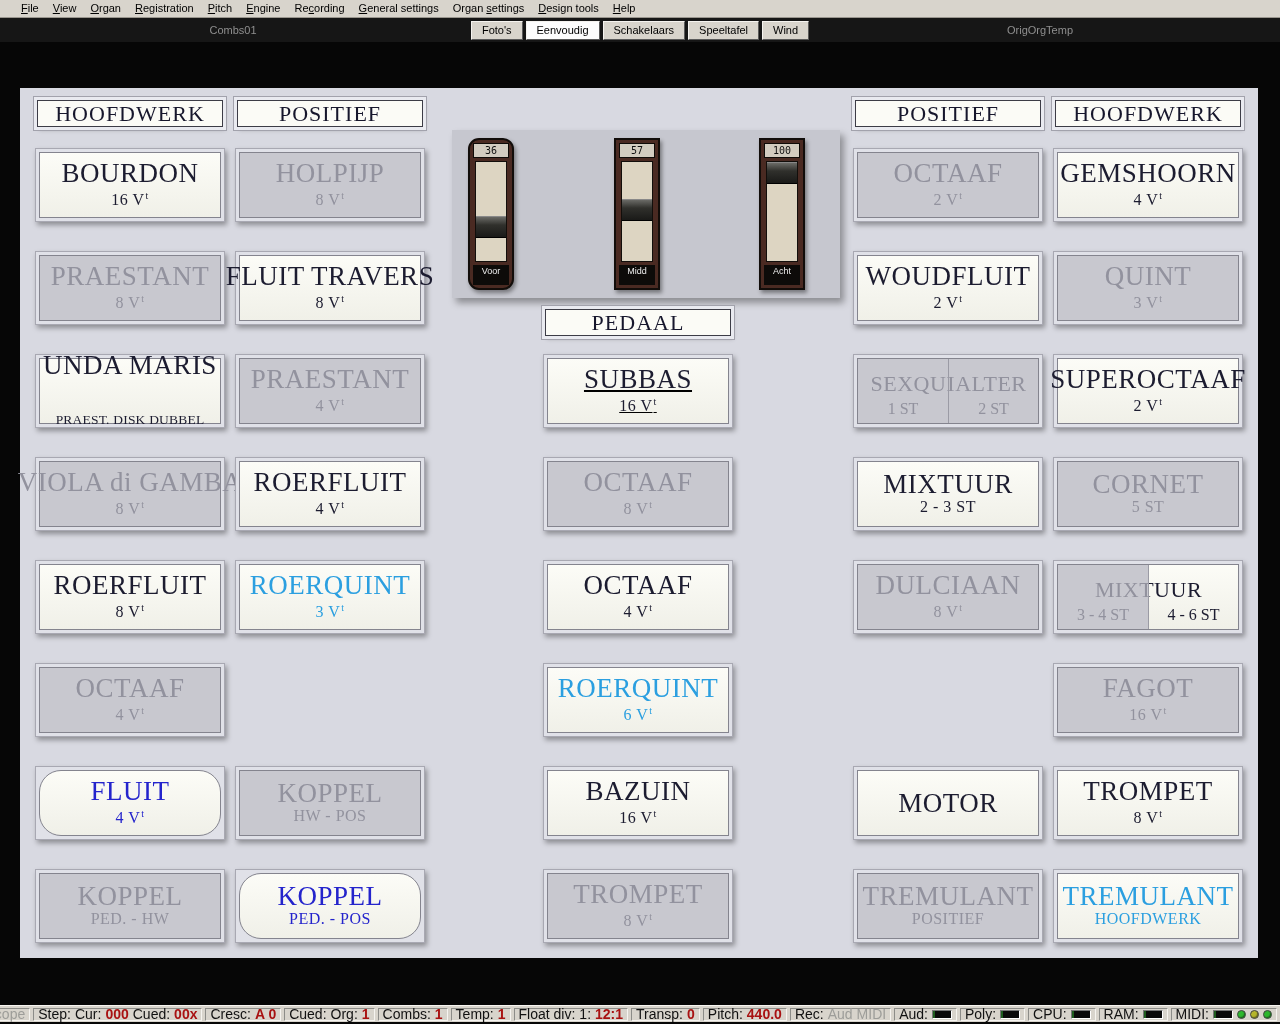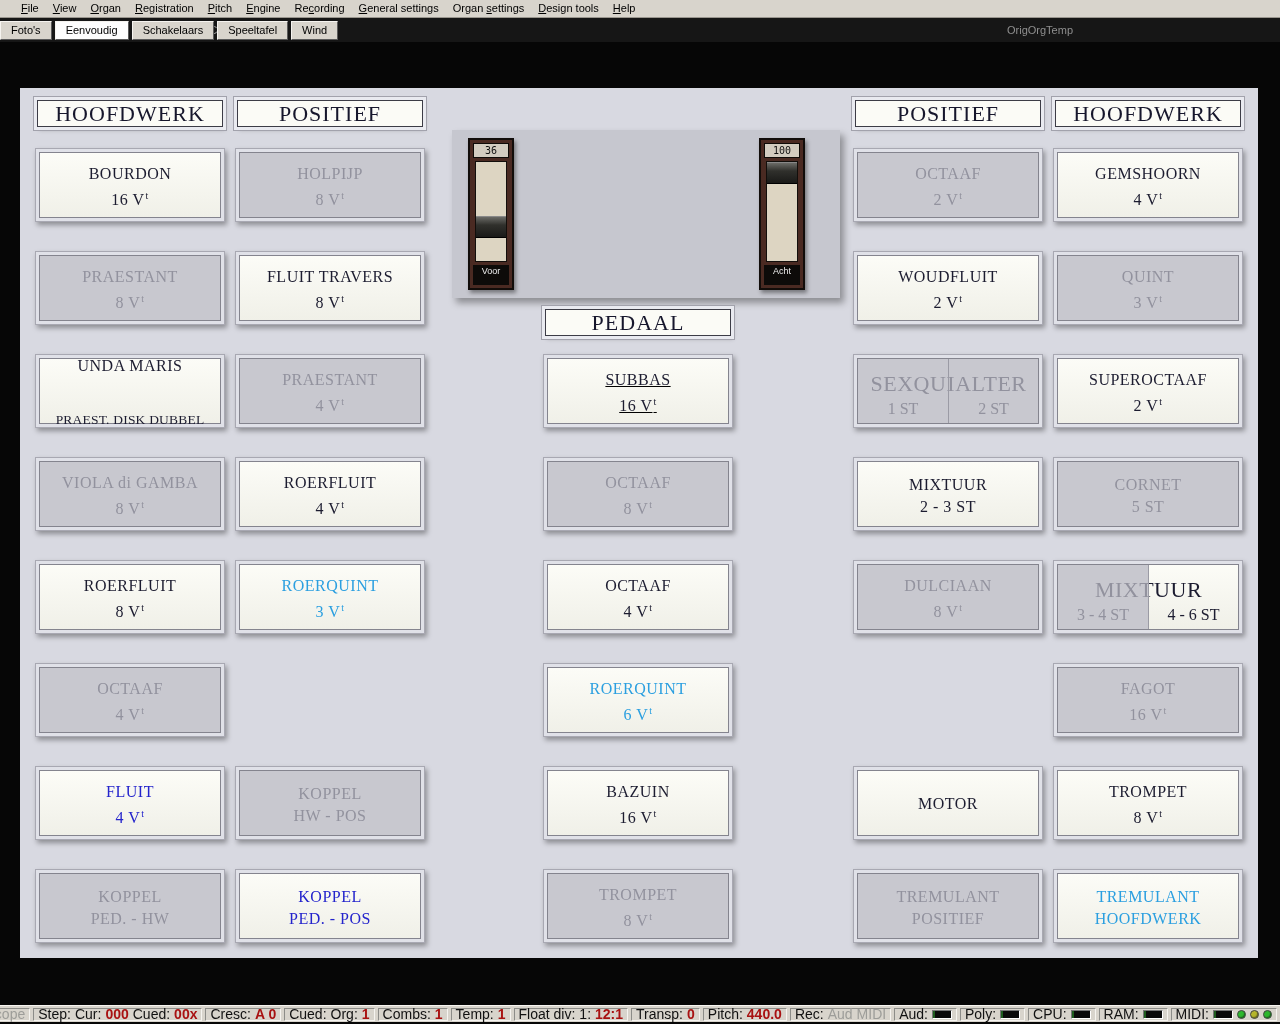--- a/index.html
+++ b/index.html
@@ -21,21 +21,21 @@
     font-size:11px; color:#000;
   }
   .menu-item { padding:0 7px; line-height:17px; white-space:nowrap; }
   .menu-item u { text-decoration:underline; }
 
   
   #tabbar { position:absolute; top:18px; left:0; width:100%; height:24px; background:#161616; }
   .tab-side { position:absolute; top:6px; font-size:11px; color:#8f8f8f; text-align:center; }
   #tab-left  { left:185px; width:96px; }
   #tab-right { left:980px; width:120px; }
-  #tabs { position:absolute; left:0; right:0; top:3px; display:flex; gap:3px; }
+  #tabs { position:absolute; left:0; right:0; top:3px; display:flex; justify-content:center; gap:3px; }
   .tab {
     font-size:11px; line-height:13px; padding:2px 10px;
     background:#d8d4cc; color:#000;
     border:1px solid; border-color:#f5f3ef #5a5a5a #5a5a5a #f5f3ef;
     white-space:nowrap;
   }
   .tab.active { background:#fdfdfd; }
 
   
   #panel {
@@ -85,23 +85,23 @@
     background:#e0e1e8; border:1px solid #a8a8b2; padding:3px;
     box-shadow:2px 3px 5px rgba(0,0,0,.35); cursor:pointer;
   }
   .stop-plate {
     position:relative; width:100%; height:100%; border:1px solid #84848e;
     display:flex; flex-direction:column; align-items:center; justify-content:center; gap:2px;
     font-family:"Liberation Serif","DejaVu Serif",serif;
   }
   .s-on   { background:linear-gradient(#fcfcf7,#f0f0e8); color:var(--on); }
   .s-off  { background:#c8c8cf; color:var(--off); }
-  .s-blue { background:linear-gradient(#fcfcf7,#f0f0e8); color:var(--blue); }
+  .s-blue { background:linear-gradient(#fcfcf7,#f0f0e8); color:var(--blue);border-radius:22px; }
   .s-cyan { background:linear-gradient(#fcfcf7,#f0f0e8); color:var(--cyan); }
-  .stop-label { font-size:16px; line-height:23px; letter-spacing:.5px; white-space:nowrap; }
+  .stop-label { font-size:27px; line-height:23px; letter-spacing:.5px; white-space:nowrap; }
   .stop-sub   { font-size:16px; line-height:17px; letter-spacing:.5px; white-space:nowrap; }
   .stop-sub.small { font-size:13.5px; letter-spacing:.2px;margin-top:32px; }
   .stop-sub sup { font-size:10px; vertical-align:super; margin-left:1px; }
 
   
   .stop-plate.split { display:block; }
   .half { position:absolute; top:0; bottom:0; width:50%; overflow:hidden; }
   .half.left  { left:0; }
   .half.right { left:50%; border-left:1px solid #9b9ba5; }
   .half-label { position:absolute; top:12px; width:200%; text-align:center;
@@ -154,26 +154,33 @@
       <div class="tab active">Eenvoudig</div>
       <div class="tab">Schakelaars</div>
       <div class="tab">Speeltafel</div>
       <div class="tab">Wind</div>
     </div>
   <span id="tab-right" class="tab-side">OrigOrgTemp</span>
 </div>
 
 <div id="panel">
   <div id="slider-backdrop"></div>
-<div class="slider" style="left: 448px;">
+<div class="slider" style="left: 448px; border-radius: 11px;">
       <div class="sl-num">36</div>
       <div class="sl-track">
         <div class="sl-handle" style="top: 54.4px;"></div>
       </div>
       <div class="sl-label">Voor</div>
+    </div>
+    <div class="slider" style="left: 594px;">
+      <div class="sl-num">57</div>
+      <div class="sl-track">
+        <div class="sl-handle" style="top: 36.55px;"></div>
+      </div>
+      <div class="sl-label">Midd</div>
     </div>
     <div class="slider" style="left: 739px;">
       <div class="sl-num">100</div>
       <div class="sl-track">
         <div class="sl-handle" style="top: 0px;"></div>
       </div>
       <div class="sl-label">Acht</div>
     </div>
     <div class="division-header" style="left: 17px;">HOOFDWERK</div>
     <div class="stop-frame" style="left: 15px; top: 60px;">

